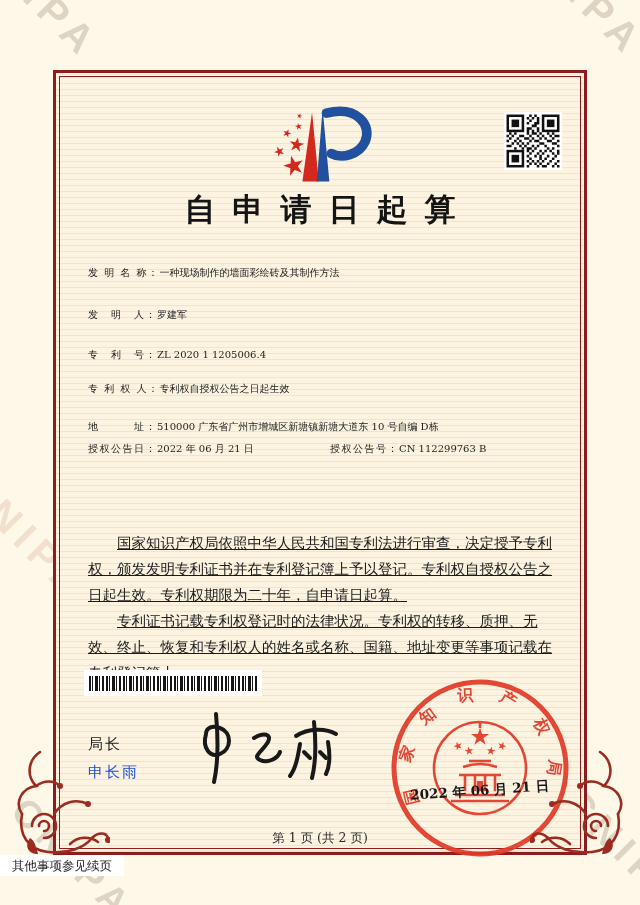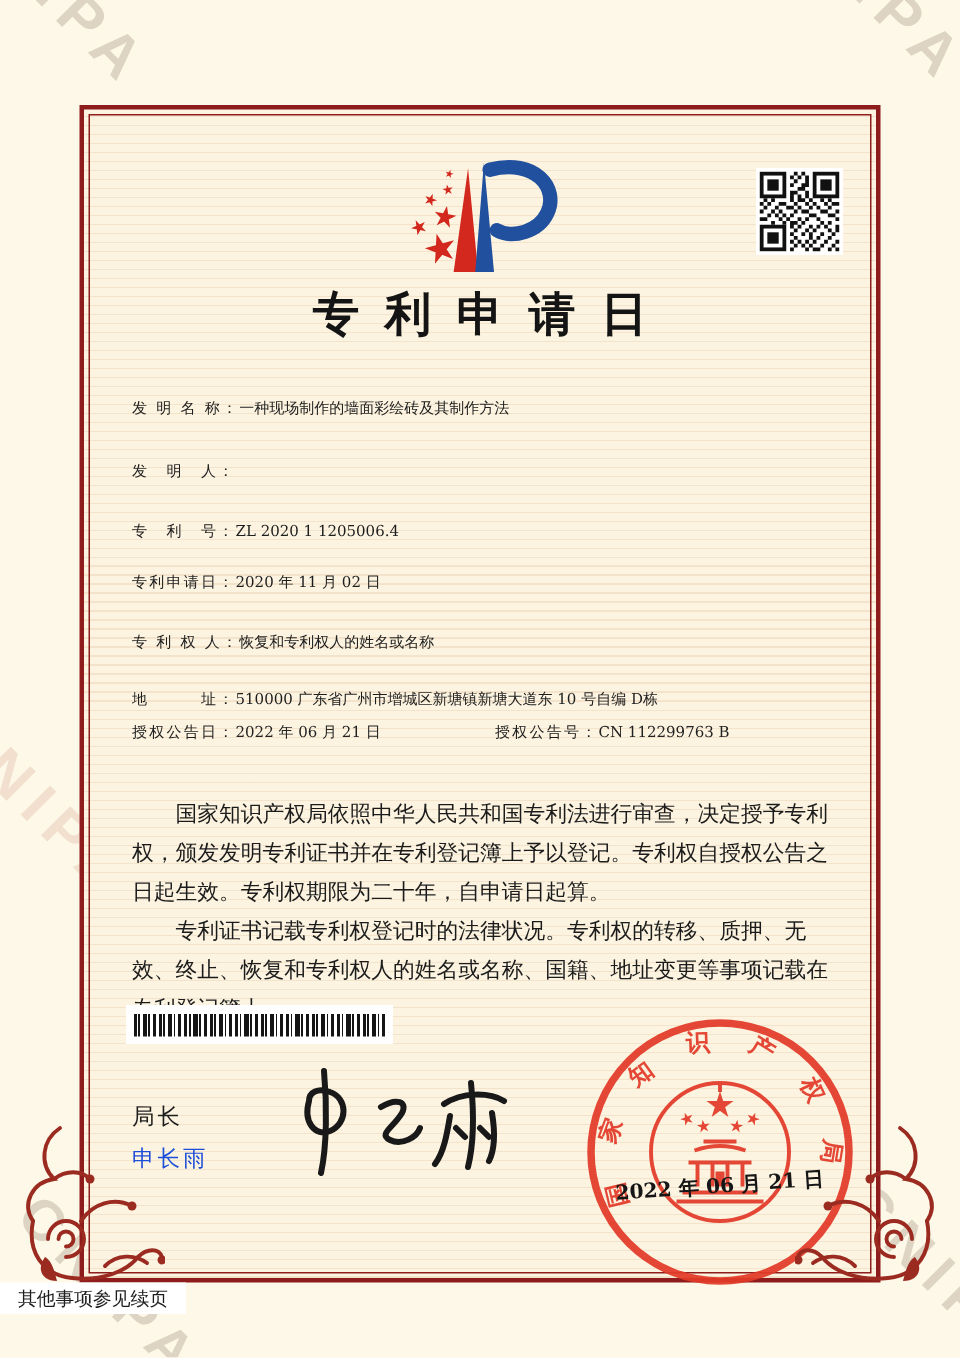--- a/index.html
+++ b/index.html
@@ -32,21 +32,21 @@
   #title{
     left:53px;top:189px;width:534px;text-align:center;
     font-size:31px;font-weight:bold;letter-spacing:17px;padding-left:17px;
     box-sizing:border-box;color:#141414;
   }
   #fields{left:88px;top:262px;width:474px;font-size:10px;}
   .frow{display:flex;line-height:22px;}
   .flabel{flex:0 0 auto;letter-spacing:1.5px;white-space:pre;color:#1d1d1d;}
   .fvalue{width:392px;color:#1d1d1d;}
   .grant-left{flex:0 0 242px;display:flex;}
-  #paragraphs{left:88px;top:530px;width:466px;font-size:14.5px;line-height:26px;color:#1b1b1b;}
+  #paragraphs{left:88px;top:530px;width:466px;font-size:14.5px;line-height:26px;color:#1b1b1b;text-decoration:underline;}
   #paragraphs p{margin:0;text-indent:2em;}
   #barcode-box{left:84px;top:670px;width:178px;height:26px;background:#fff;}
   #barcode{
     position:absolute;left:5px;top:6px;width:168px;height:15px;
     background:repeating-linear-gradient(90deg,
       #151515 0 2px,#fff 2px 3px,#151515 3px 4px,#fff 4px 6px,
       #151515 6px 9px,#fff 9px 10px,#151515 10px 11px,#fff 11px 13px,
       #151515 13px 15px,#fff 15px 17px);
   }
   #official-title{left:88px;top:735px;font-size:15px;letter-spacing:2px;color:#1d1d1d;}
@@ -118,41 +118,38 @@
       <rect x="1" y="1" width="5" height="5" fill="#fff"></rect>
         <rect x="15" y="1" width="5" height="5" fill="#fff"></rect>
         <rect x="1" y="15" width="5" height="5" fill="#fff"></rect>
       <rect x="2" y="2" width="3" height="3"></rect>
         <rect x="16" y="2" width="3" height="3"></rect>
         <rect x="2" y="16" width="3" height="3"></rect>
       <path d="M9 0h1v1h-1z M11 0h1v1h-1z M8 1h1v1h-1z M10 1h1v1h-1z M12 1h1v1h-1z M9 2h1v1h-1z M12 2h1v1h-1z M8 3h1v1h-1z M11 3h2v1h-2z M10 4h2v1h-2z M8 5h2v1h-2z M12 5h1v1h-1z M8 6h1v1h-1z M10 6h1v1h-1z M12 6h1v1h-1z M1 7h1v1h-1z M3 7h1v1h-1z M8 7h1v1h-1z M10 7h2v1h-2z M13 7h1v1h-1z M16 7h1v1h-1z M18 7h1v1h-1z M0 8h1v1h-1z M2 8h1v1h-1z M5 8h2v1h-2z M9 8h1v1h-1z M12 8h1v1h-1z M14 8h1v1h-1z M17 8h1v1h-1z M19 8h2v1h-2z M1 9h1v1h-1z M4 9h1v1h-1z M7 9h2v1h-2z M10 9h1v1h-1z M13 9h1v1h-1z M15 9h1v1h-1z M18 9h1v1h-1z M0 10h1v1h-1z M3 10h1v1h-1z M5 10h1v1h-1z M9 10h1v1h-1z M11 10h2v1h-2z M16 10h2v1h-2z M20 10h1v1h-1z M2 11h1v1h-1z M4 11h1v1h-1z M6 11h1v1h-1z M8 11h1v1h-1z M13 11h2v1h-2z M18 11h2v1h-2z M0 12h2v1h-2z M5 12h1v1h-1z M7 12h1v1h-1z M10 12h1v1h-1z M12 12h1v1h-1z M15 12h1v1h-1z M20 12h1v1h-1z M3 13h1v1h-1z M6 13h1v1h-1z M8 13h2v1h-2z M11 13h1v1h-1z M16 13h1v1h-1z M18 13h1v1h-1z M8 14h1v1h-1z M10 14h1v1h-1z M13 14h1v1h-1z M15 14h1v1h-1z M17 14h1v1h-1z M20 14h1v1h-1z M9 15h1v1h-1z M12 15h1v1h-1z M14 15h1v1h-1z M18 15h1v1h-1z M20 15h1v1h-1z M8 16h1v1h-1z M11 16h1v1h-1z M13 16h1v1h-1z M16 16h1v1h-1z M19 16h1v1h-1z M9 17h1v1h-1z M13 17h1v1h-1z M15 17h1v1h-1z M18 17h1v1h-1z M8 18h1v1h-1z M10 18h1v1h-1z M12 18h1v1h-1z M14 18h1v1h-1z M17 18h1v1h-1z M20 18h1v1h-1z M9 19h1v1h-1z M11 19h1v1h-1z M13 19h1v1h-1z M16 19h1v1h-1z M19 19h1v1h-1z M8 20h1v1h-1z M12 20h1v1h-1z M14 20h2v1h-2z M18 20h1v1h-1z M20 20h1v1h-1z"></path>
     </g>
   </svg>
 
-  <div class="abs" id="title">专利申请日</div>
+  <div class="abs" id="title">自申请日起算</div>
 
   <div class="abs" id="fields">
     <div class="frow" style="margin-bottom:20px">
       <span class="flabel">发 明 名 称：</span>
         <span class="fvalue">一种现场制作的墙面彩绘砖及其制作方法</span>
     </div>
     <div class="frow" style="margin-bottom:18px">
       <span class="flabel">发　明　人：</span>
+        <span class="fvalue">罗建军</span>
     </div>
     <div class="frow" style="margin-bottom:12px">
       <span class="flabel">专　利　号：</span>
         <span class="fvalue">ZL 2020 1 1205006.4</span>
     </div>
-    <div class="frow" style="margin-bottom:18px">
-      <span class="flabel">专利申请日：</span>
-        <span class="fvalue">2020 年 11 月 02 日</span>
-    </div>
     <div class="frow" style="margin-bottom:16px">
       <span class="flabel">专 利 权 人：</span>
-        <span class="fvalue">恢复和专利权人的姓名或名称</span>
+        <span class="fvalue">专利权自授权公告之日起生效</span>
     </div>
     <div class="frow" style="margin-bottom:0">
       <span class="flabel">地　　　址：</span>
         <span class="fvalue">510000 广东省广州市增城区新塘镇新塘大道东 10 号自编 D栋</span>
     </div>
     <div class="frow" style="margin-top:0">
       <span class="grant-left">
         <span class="flabel">授权公告日：</span>
           <span>2022 年 06 月 21 日</span>
       </span>
@@ -212,18 +209,19 @@
     <text x="95" y="122" text-anchor="middle" transform="rotate(-4 95 122)" font-size="13.5" font-weight="bold" fill="#161616" font-family="'DejaVu Serif','Liberation Serif',serif">2022 年 06 月 21 日</text>
   </svg>
 
   <svg class="flourish" style="left:10px;top:750px;" viewBox="0 0 100 112">
     <use href="#flourish"></use>
   </svg>
   <svg class="flourish" style="left:530px;top:750px;transform:scaleX(-1);" viewBox="0 0 100 112">
     <use href="#flourish"></use>
   </svg>
 
+  <div class="abs" id="page-info">第 1 页 (共 2 页)</div>
 
   <div class="abs" id="footer-note">
     <span>其他事项参见续页</span>
   </div>
 
 </div>
 
 </body></html>

